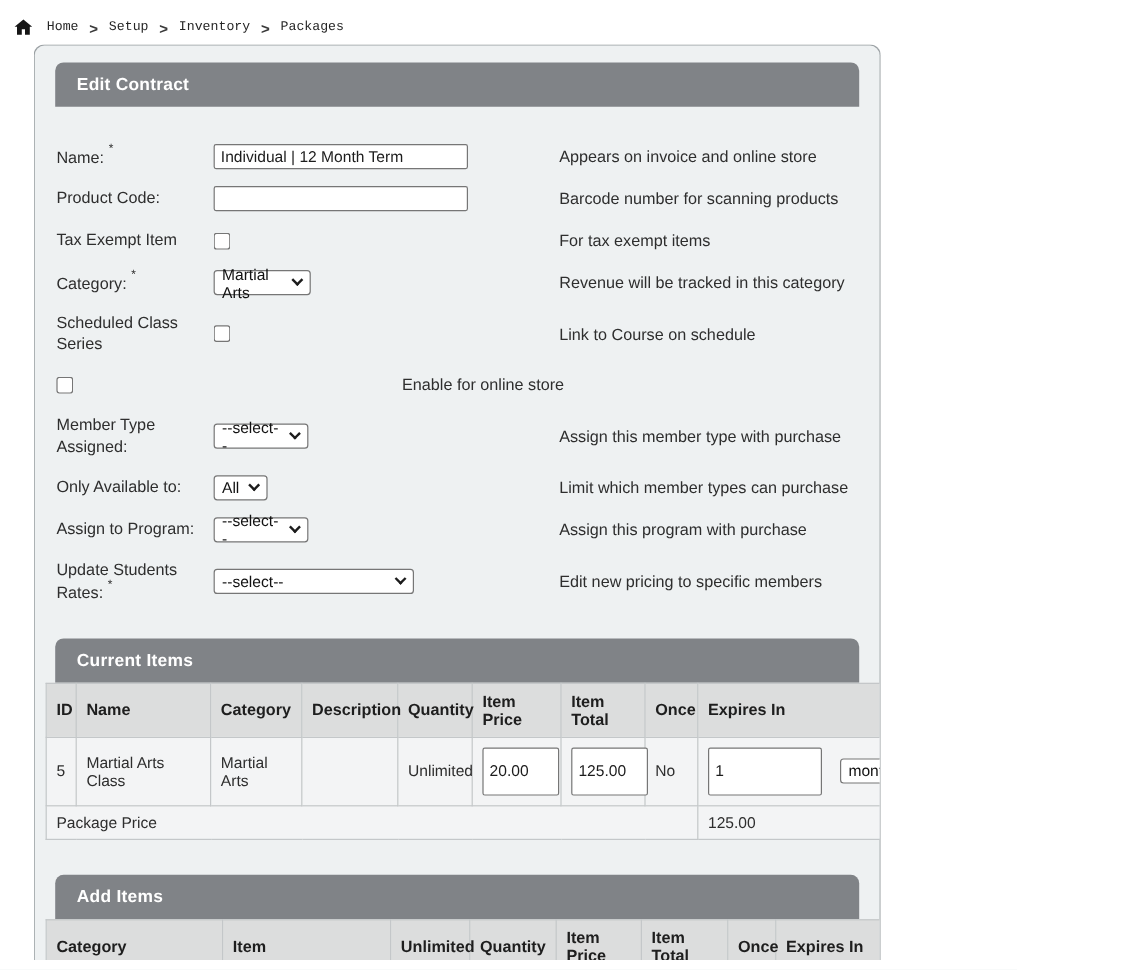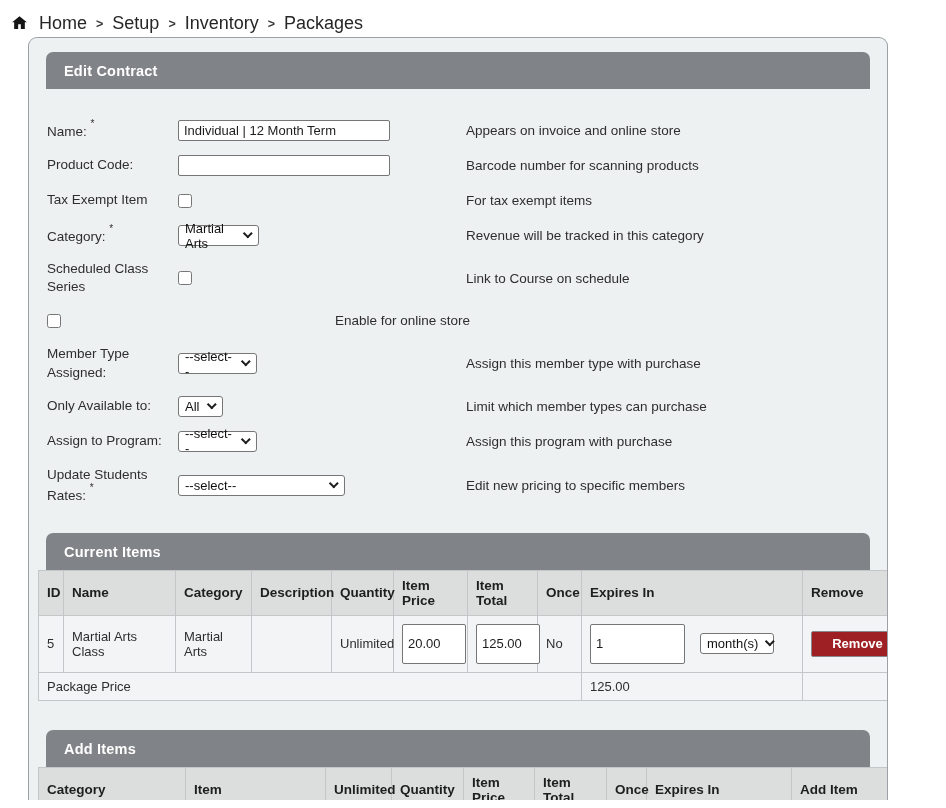--- a/index.html
+++ b/index.html
@@ -5,27 +5,27 @@
   * { box-sizing: border-box; }
   html,body { margin:0; padding:0; }
   body {
     width:946px; height:808px; overflow:hidden;
     background:#ffffff; color:#2e2e2e;
     font-family:"Liberation Sans", sans-serif; font-size:13px;
   }
 
   
   .breadcrumb { display:flex; align-items:center; gap:9px; padding:12px 0 0 11px; height:34px; }
-  .crumb { font-size:18px; color:#262626; cursor:pointer; }
+  .crumb { font-size:11px; color:#262626; cursor:pointer;font-family:Liberation Mono, monospace; }
   .crumb-sep { font-size:12.5px; color:#3a3a3a; font-weight:bold; padding-top:1px; }
   .home-ic { display:inline-flex; margin-right:2px; }
 
   
   .container {
-    margin:3px 0 16px 28px; width:860px; height:763px;
+    margin:3px 0 16px 28px; width:706px; height:763px;
     background:#eef1f2; border:1px solid #9ba1a4; border-bottom:none;
     border-radius:9px 9px 0 0; padding:14px 9px 0 9px; overflow:hidden;
   }
   .panel-bar {
     margin:0 8px; background:#808387; color:#ffffff;
     font-weight:bold; font-size:14.5px; letter-spacing:.2px;
     padding:11px 18px 10px; border-radius:7px 7px 0 0;
   }
 
   

